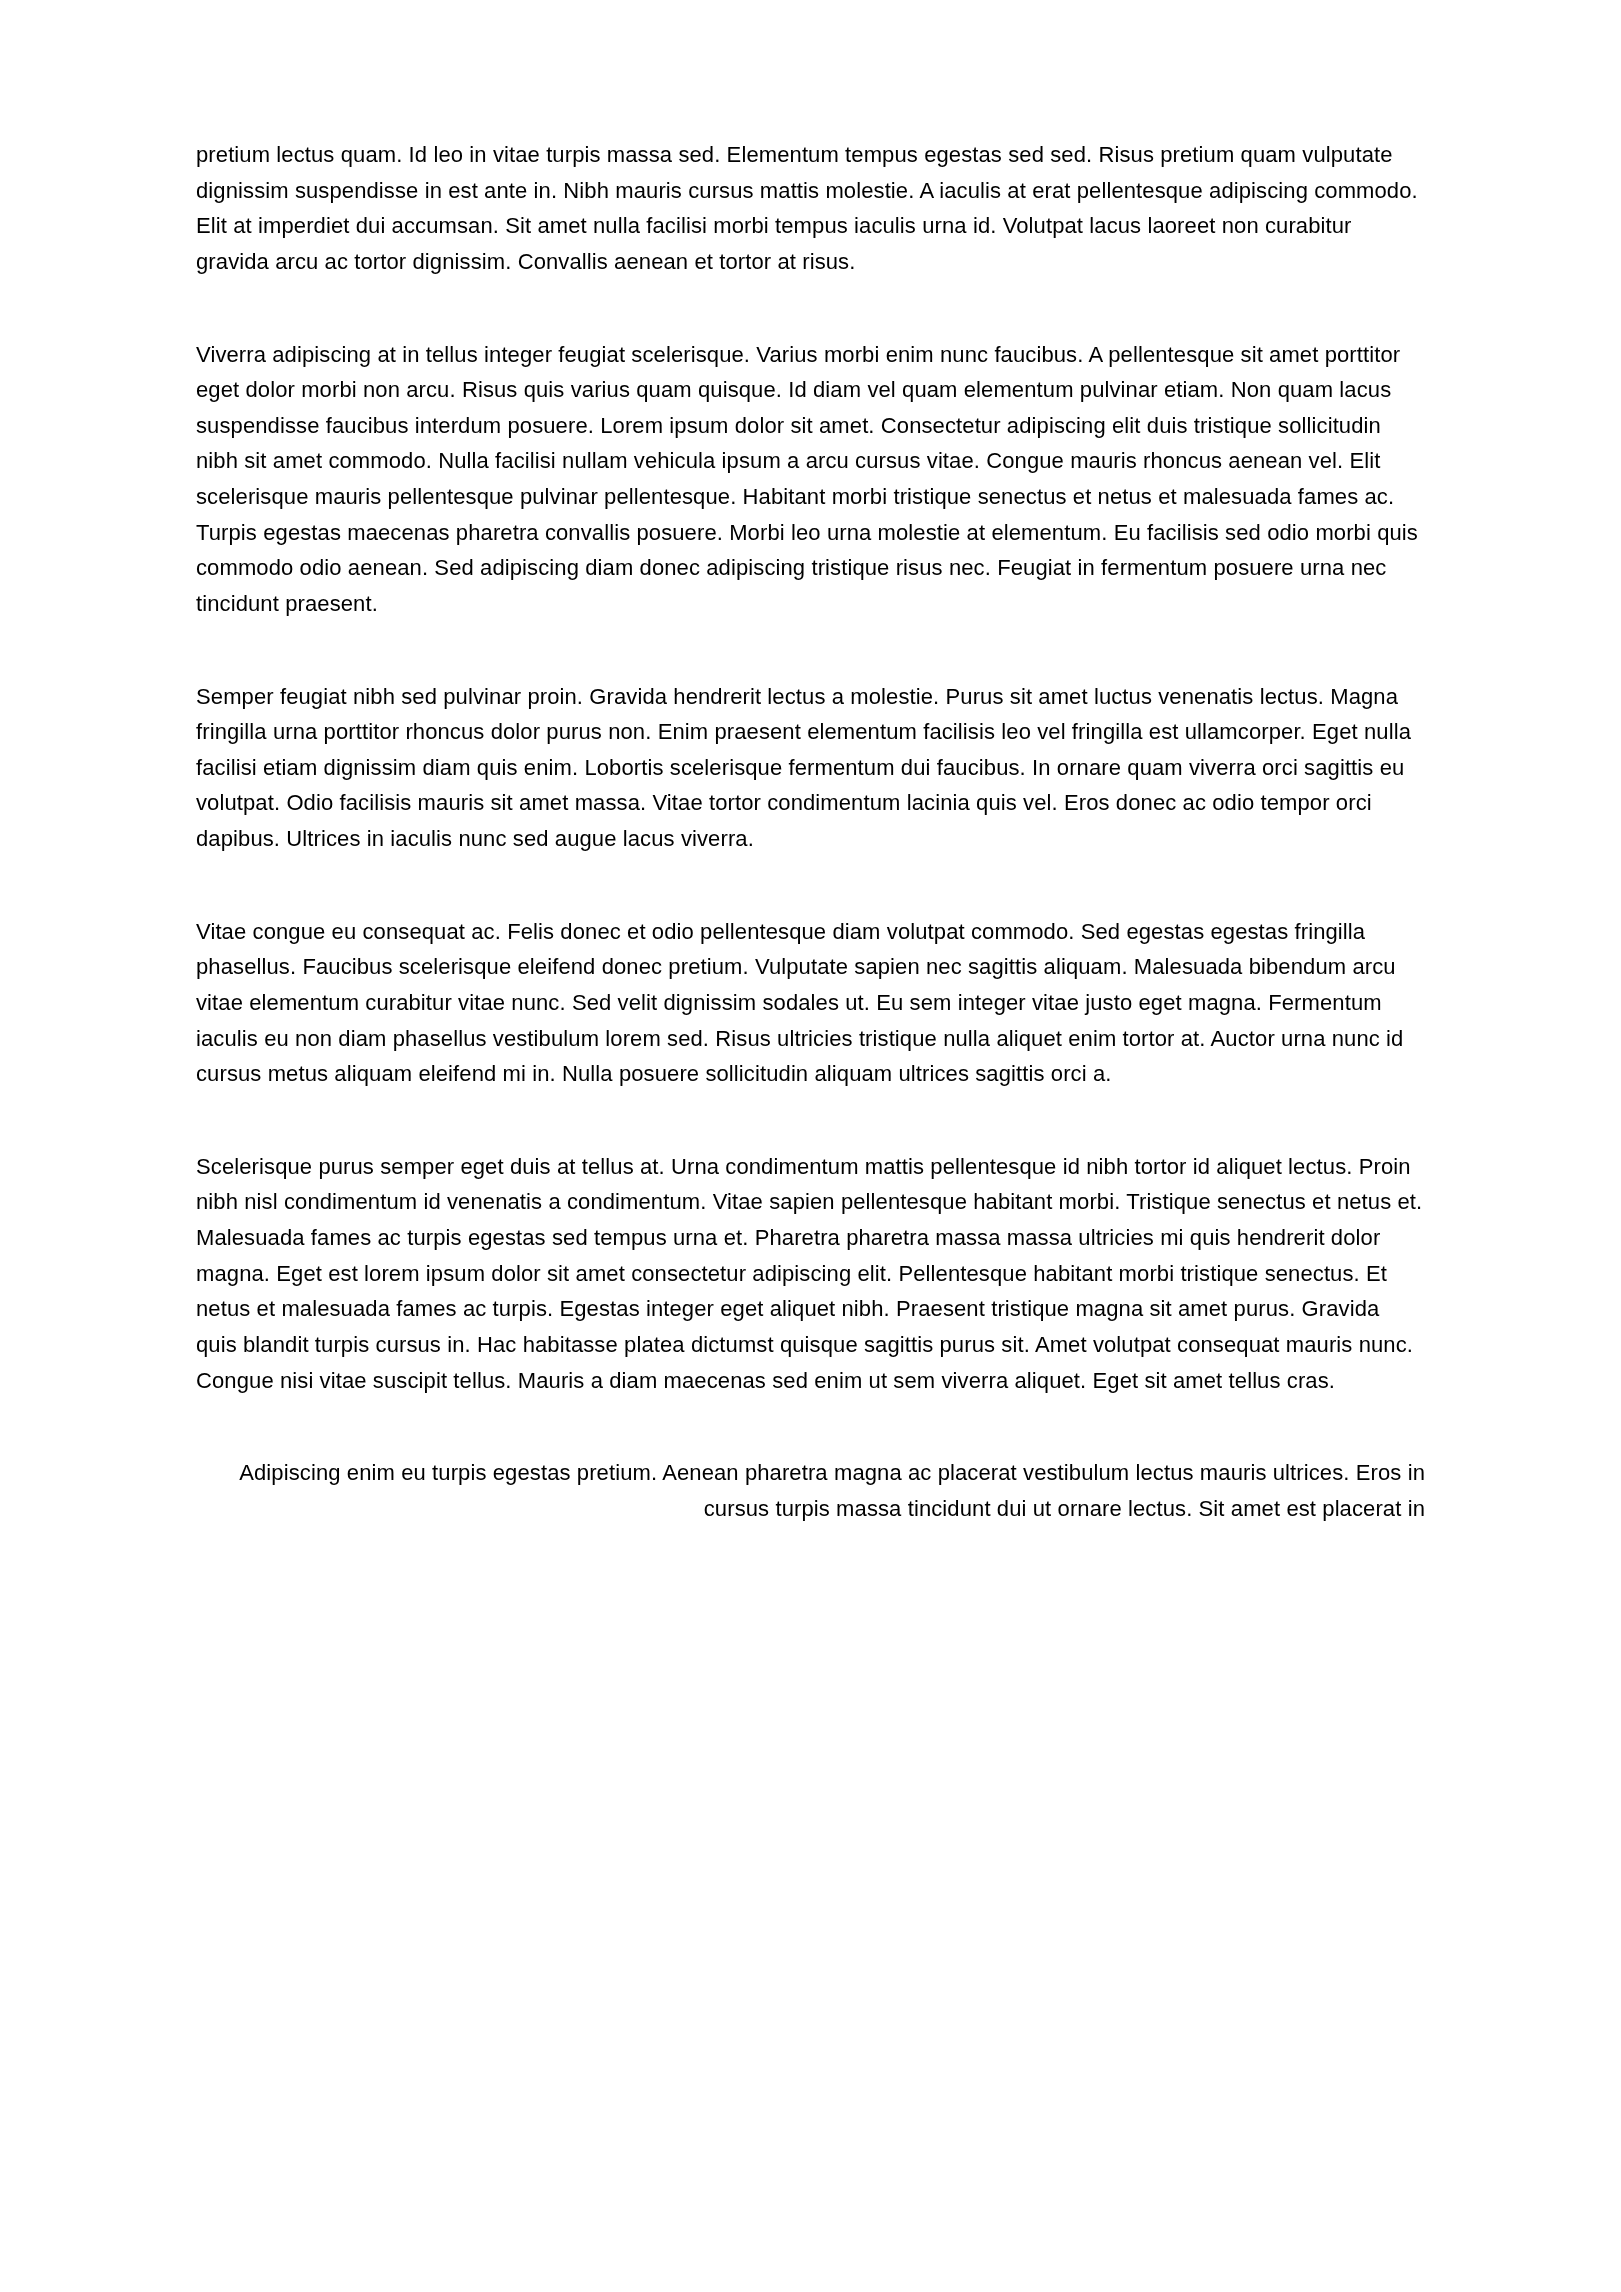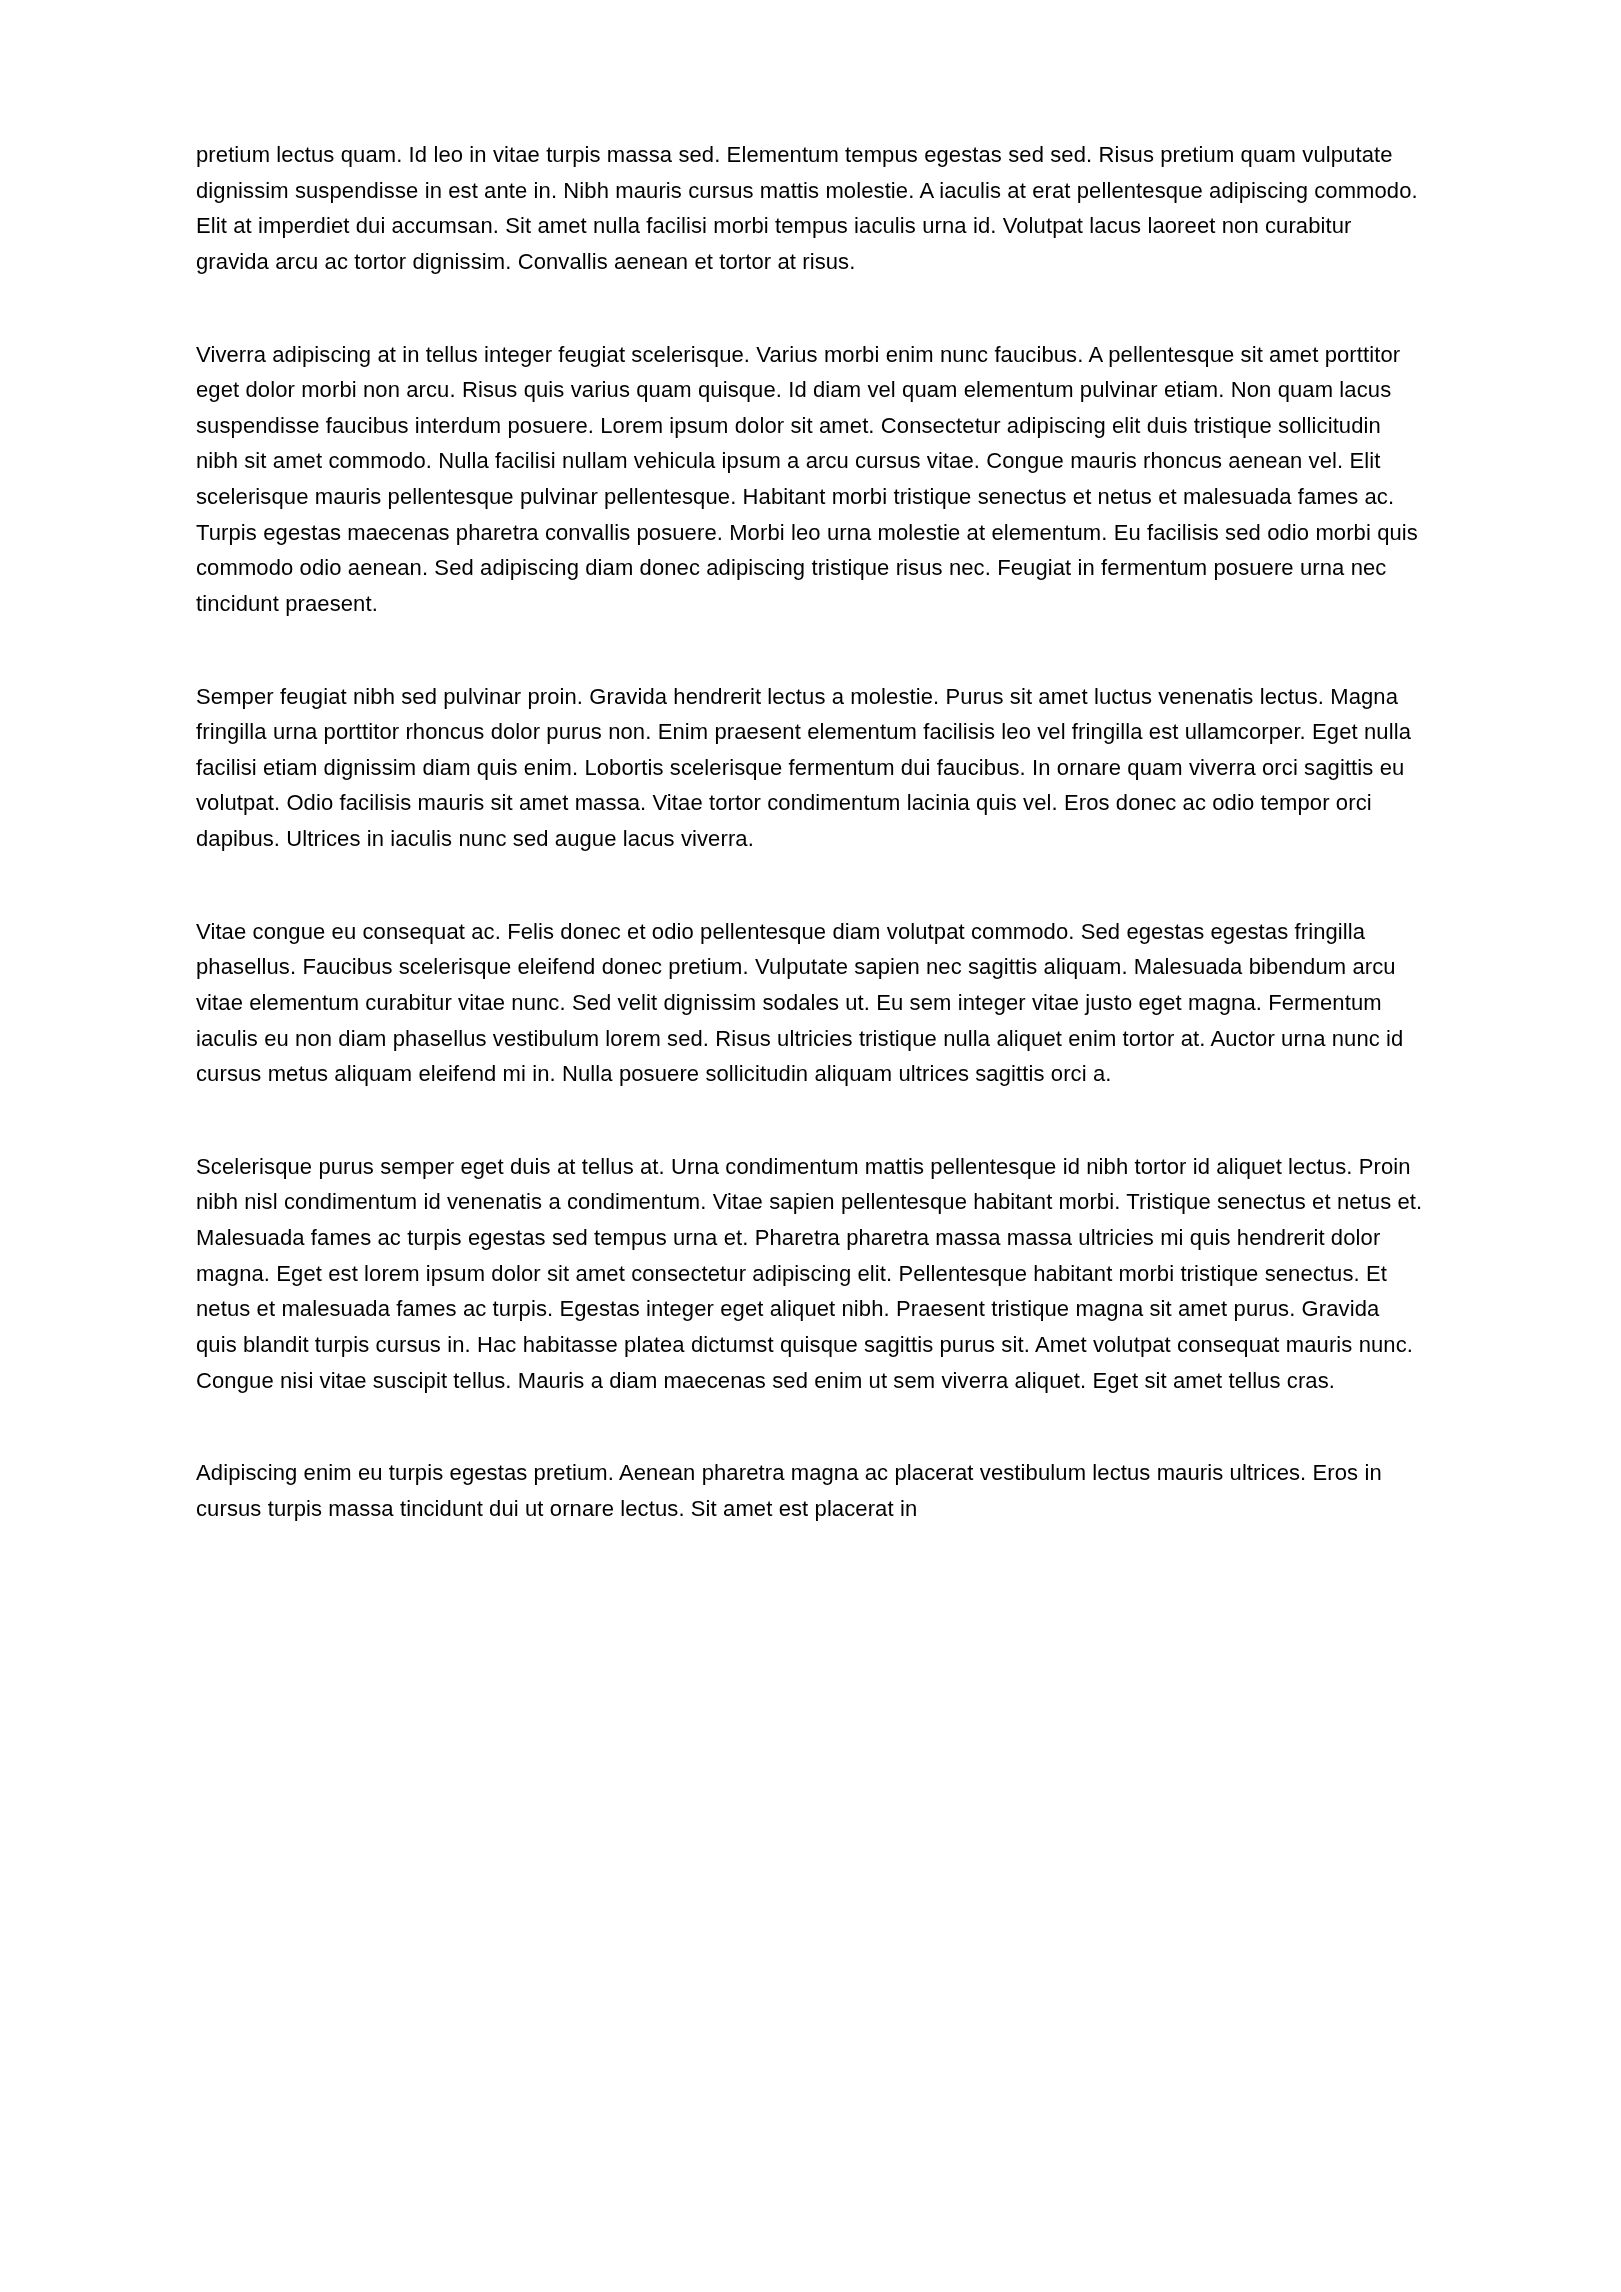--- a/index.html
+++ b/index.html
@@ -25,20 +25,21 @@
     line-height: 1.62;
     color: #000000;
     text-align: left;
     letter-spacing: 0.005em;
   }
   .para {
     margin: 0 0 57px 0;
   }
   .para:last-child {
     margin-bottom: 2px;
+    text-align: right;
   }
 </style>
 </head>
 <body>
 
 <div class="page">
   <div class="doc-body">
     <p class="para">pretium lectus quam. Id leo in vitae turpis massa sed. Elementum tempus egestas sed sed. Risus pretium quam vulputate dignissim suspendisse in est ante in. Nibh mauris cursus mattis molestie. A iaculis at erat pellentesque adipiscing commodo. Elit at imperdiet dui accumsan. Sit amet nulla facilisi morbi tempus iaculis urna id. Volutpat lacus laoreet non curabitur gravida arcu ac tortor dignissim. Convallis aenean et tortor at risus.</p>
     <p class="para">Viverra adipiscing at in tellus integer feugiat scelerisque. Varius morbi enim nunc faucibus. A pellentesque sit amet porttitor eget dolor morbi non arcu. Risus quis varius quam quisque. Id diam vel quam elementum pulvinar etiam. Non quam lacus suspendisse faucibus interdum posuere. Lorem ipsum dolor sit amet. Consectetur adipiscing elit duis tristique sollicitudin nibh sit amet commodo. Nulla facilisi nullam vehicula ipsum a arcu cursus vitae. Congue mauris rhoncus aenean vel. Elit scelerisque mauris pellentesque pulvinar pellentesque. Habitant morbi tristique senectus et netus et malesuada fames ac. Turpis egestas maecenas pharetra convallis posuere. Morbi leo urna molestie at elementum. Eu facilisis sed odio morbi quis commodo odio aenean. Sed adipiscing diam donec adipiscing tristique risus nec. Feugiat in fermentum posuere urna nec tincidunt praesent.</p>
     <p class="para">Semper feugiat nibh sed pulvinar proin. Gravida hendrerit lectus a molestie. Purus sit amet luctus venenatis lectus. Magna fringilla urna porttitor rhoncus dolor purus non. Enim praesent elementum facilisis leo vel fringilla est ullamcorper. Eget nulla facilisi etiam dignissim diam quis enim. Lobortis scelerisque fermentum dui faucibus. In ornare quam viverra orci sagittis eu volutpat. Odio facilisis mauris sit amet massa. Vitae tortor condimentum lacinia quis vel. Eros donec ac odio tempor orci dapibus. Ultrices in iaculis nunc sed augue lacus viverra.</p>

